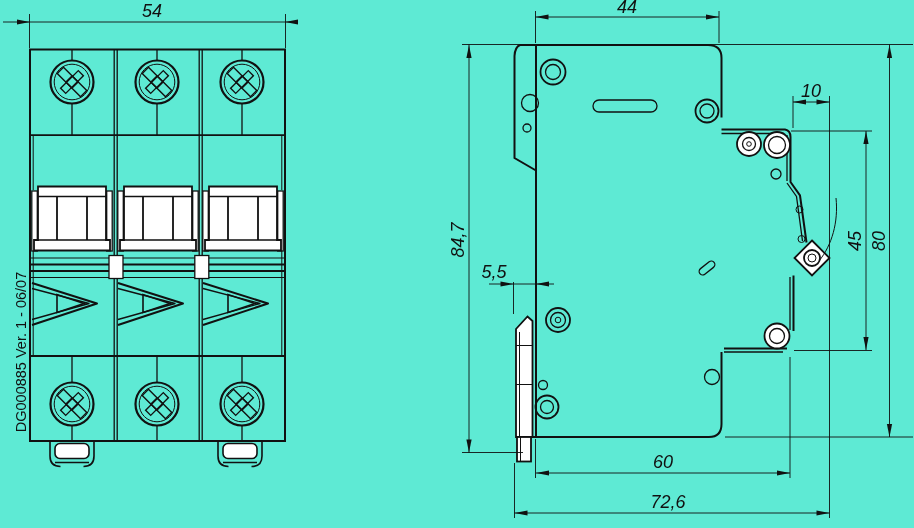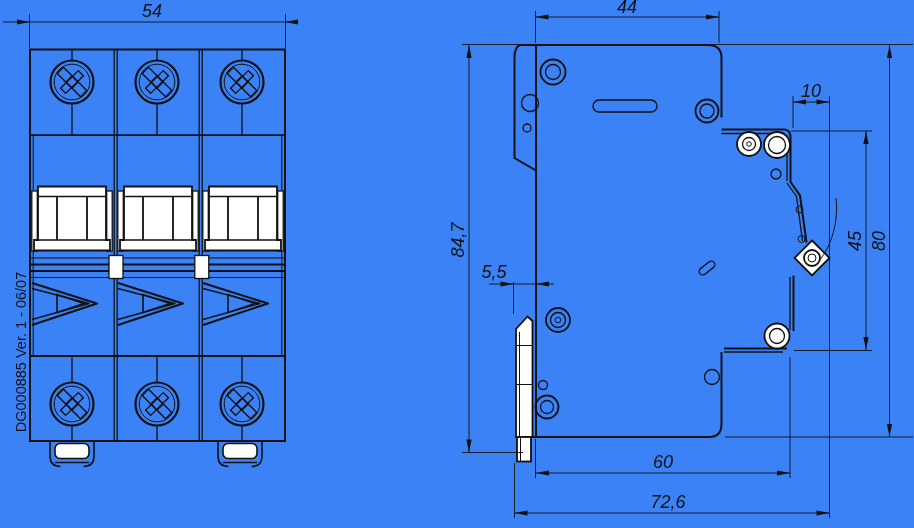--- a/index.html
+++ b/index.html
@@ -1,16 +1,16 @@
 <!DOCTYPE html>
 <html><head>
 <meta charset="utf-8">
 <style>
   html,body{margin:0;padding:0;background:#fff;}
-  .canvas{position:relative;width:914px;height:528px;background:#3b82f6;overflow:hidden;
+  .canvas{position:relative;width:914px;height:528px;background:#5eead4;overflow:hidden;
           font-family:"Liberation Sans",sans-serif;}
   svg{display:block;}
   .dim-text{font:italic 18px "Liberation Sans",sans-serif;fill:#111;}
   .code-text{font:14.5px "Liberation Sans",sans-serif;fill:#111;}
   .ln{stroke:#111;fill:none;}
   .w2{stroke-width:2;} .w18{stroke-width:1.8;} .w14{stroke-width:1.3;} .w1{stroke-width:1;}
   .dim{stroke:#111;stroke-width:0.9;fill:none;}
   .arr{fill:#111;stroke:none;}
   .wh{fill:#fff;}
 </style>

